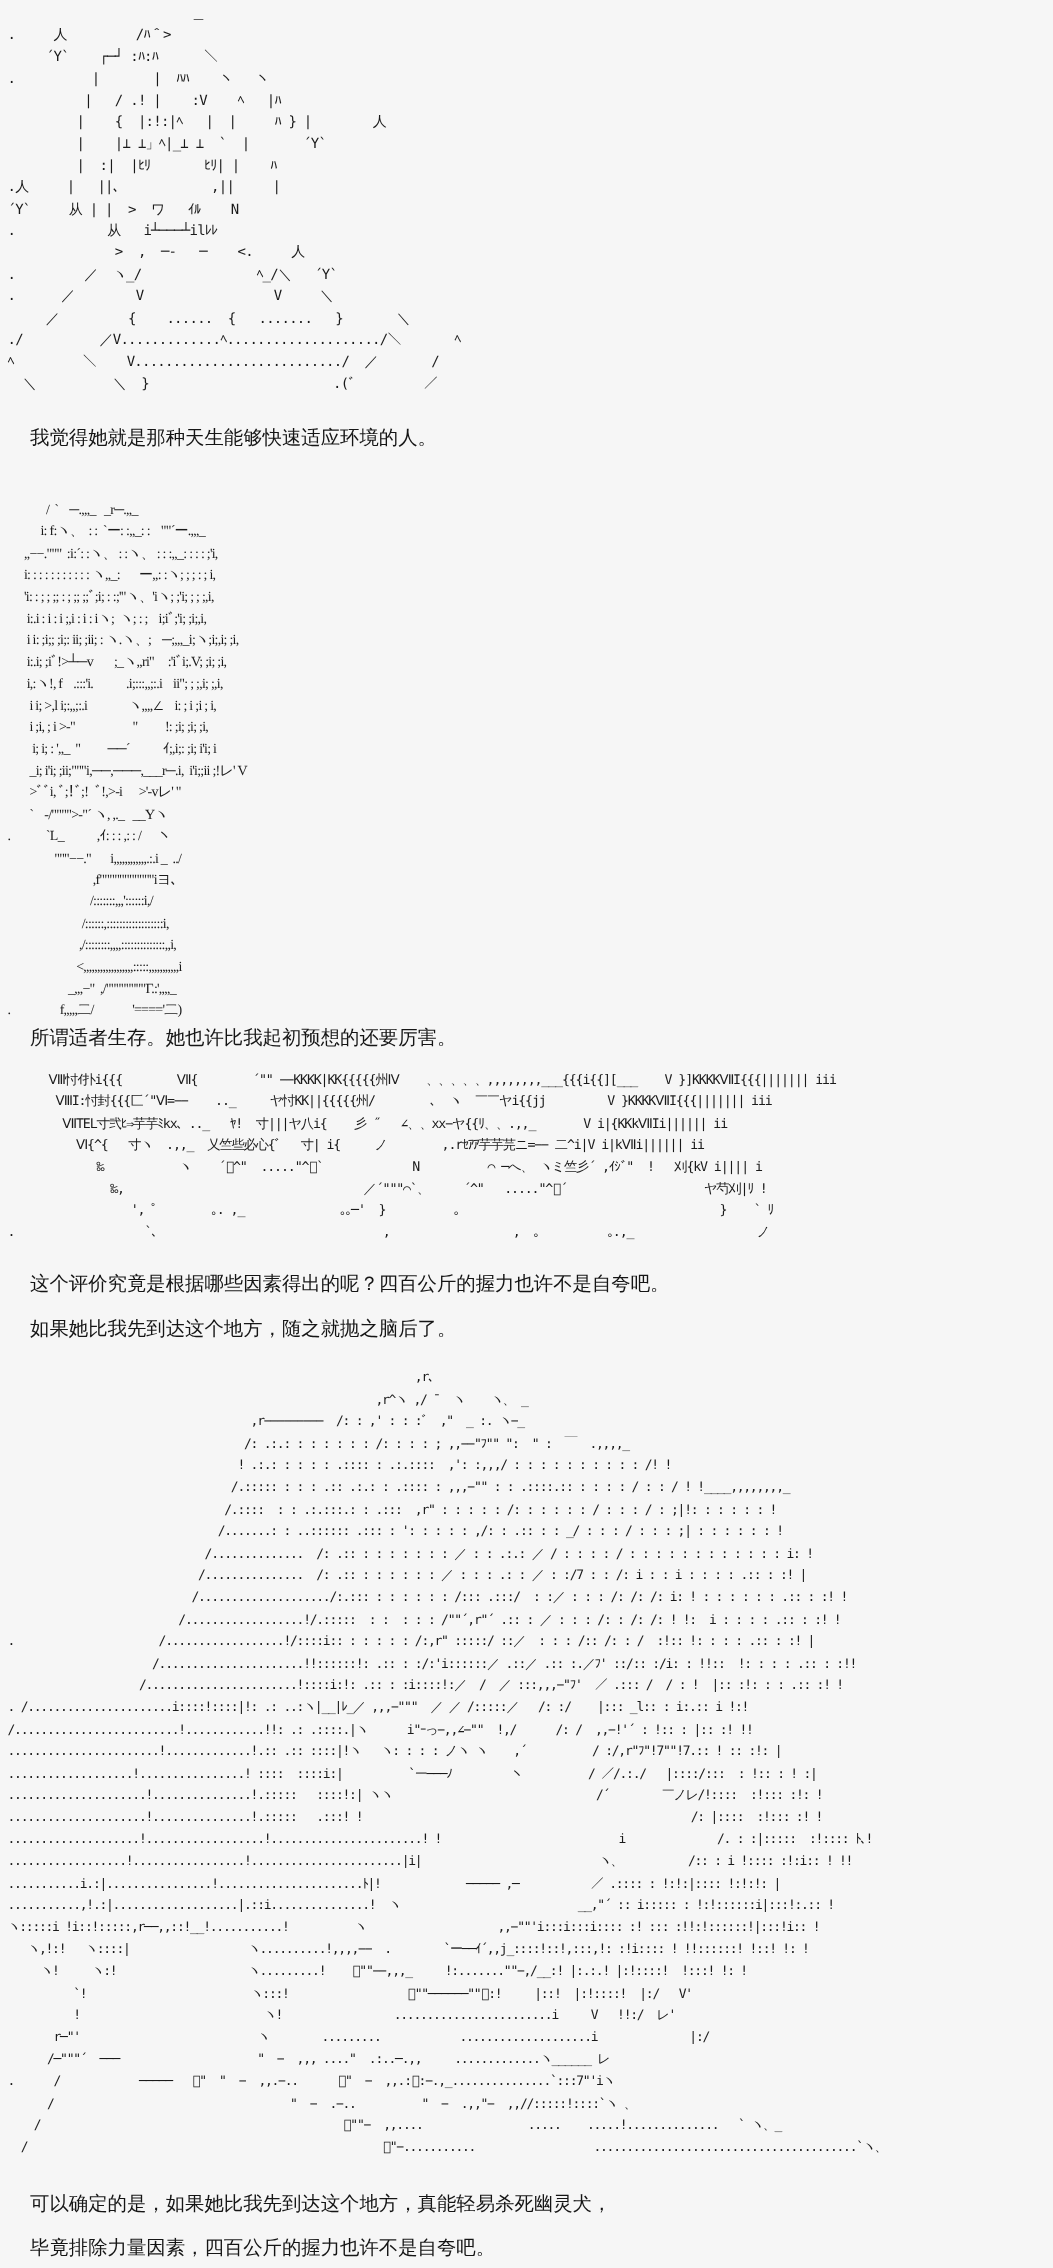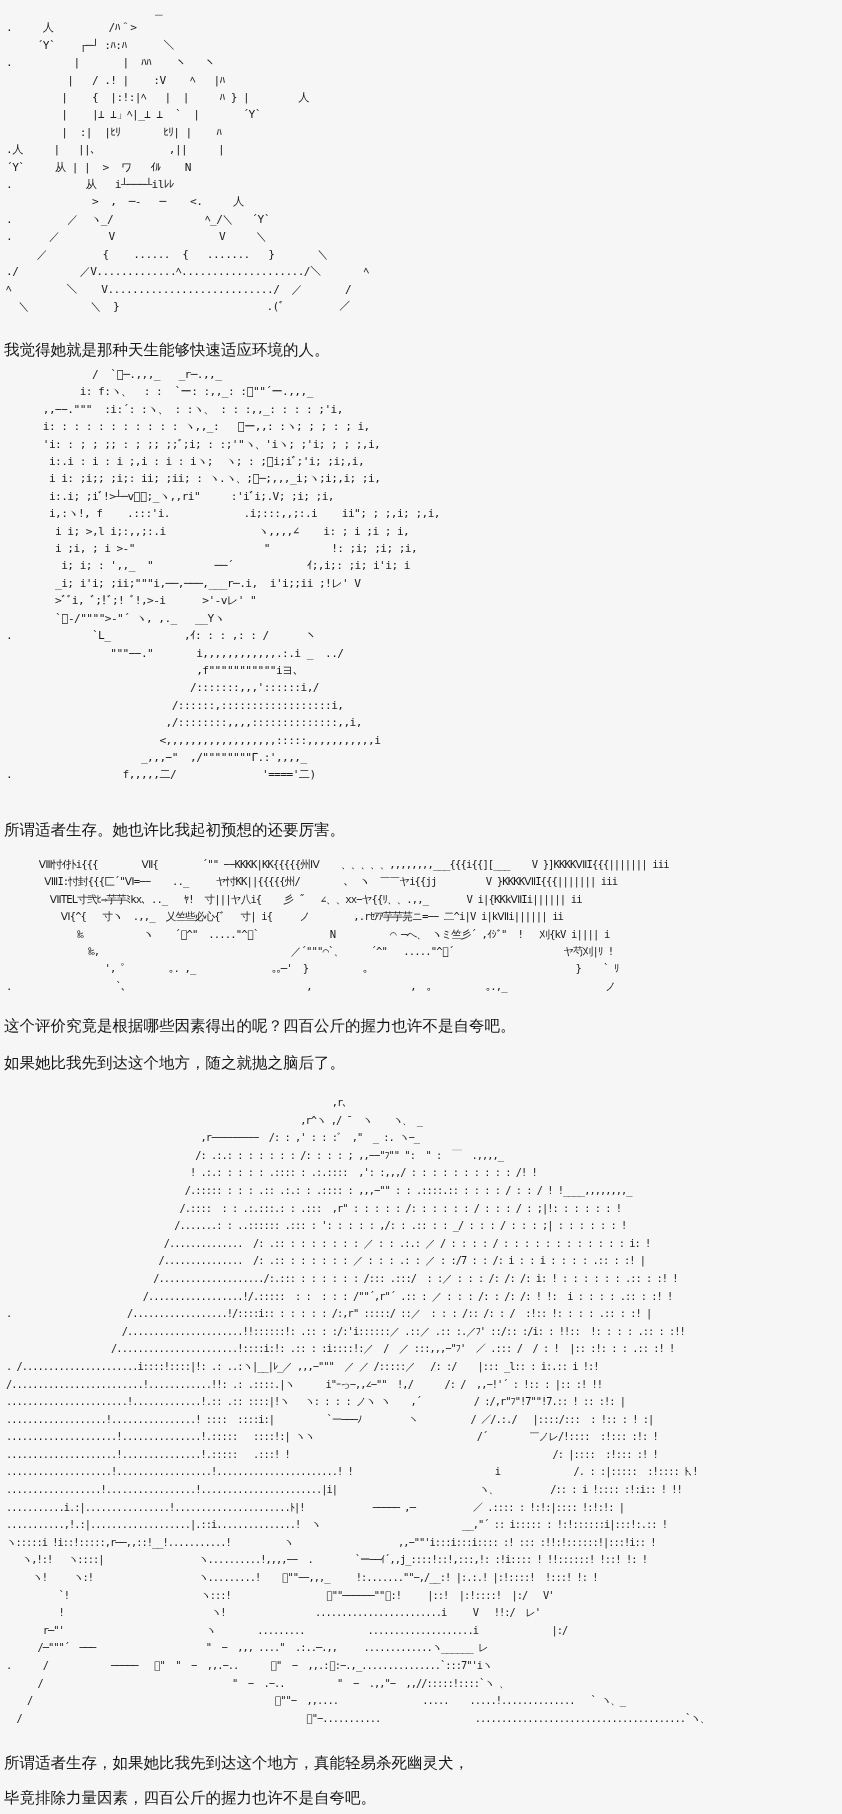--- a/index.html
+++ b/index.html
@@ -10,21 +10,21 @@
     font-family: "DejaVu Sans", sans-serif;
   }
   .aa {
     position: absolute; left: 6px; margin: 0;
     font-family: "DejaVu Sans Mono", monospace;
     font-size: 11.2px; line-height: 17.4px;
     white-space: pre; color: #1a1a1a;
     letter-spacing: -0.6px;
   }
   .txt {
-    position: absolute; left: 4px; margin: 0;
+    position: absolute; left: 24px; margin: 0;
     font-family: "DejaVu Sans", sans-serif;
     font-size: 15.5px; line-height: 20px; color: #151515;
     white-space: nowrap;
   }
 </style>
 </head>
 <body>
 
 <pre class="aa" style="top:2px;">                        ＿
 .     人         /ﾊ＾&gt;
@@ -39,21 +39,21 @@
 .            从   i┴───┴ilﾚﾚ
               &gt;  ,  ─‐   ─    &lt;.     人
 .         ／  ヽ_/               ﾍ_/＼   ´Y`
 .      ／        V                 V     ＼
      ／         {    ......  {   .......   }       ＼
 ./          ／V.............ﾍ..................../＼       ﾍ
 ﾍ         ＼    V.........................../  ／       /
   ＼          ＼  }                        .(ﾞ         ／</pre>
 <p class="txt" style="top:340px;">我觉得她就是那种天生能够快速适应环境的人。</p>
 
-<pre class="aa" style="top:366px;">              /  `ﾞ─.,,,_   _r─.,,_
+<pre class="aa" style="top:400px;font-family:Liberation Serif, serif;">              /  `ﾞ─.,,,_   _r─.,,_
             i: f:ヽ、  : :  `ー: :,,_: :ﾞ""´ー.,,,_
       ,,−−."""  :i:´: :ヽ、 : :ヽ、 : : :,,_: : : : ;'i,
       i: : : : : : : : : : : ヽ,,_:   ﾞー,,: :ヽ; ; ; : ; i,
       'i: : ; ; ;; : ; ;; ;;ﾞ;i; : :;'"ヽ、'iヽ; ;'i; ; ; ;,i,
        i:.i : i : i ;,i : i : iヽ;  ヽ; : ;ﾞi;iﾞ;'i; ;i;,i,
        i i: ;i;; ;i;: ii; ;ii; : ヽ.ヽ、;ﾞ─;,,,_i;ヽ;i;,i; ;i,
        i:.i; ;iﾞ!&gt;┴─v、ﾞ;_ヽ,,ri"     :'iﾞi;.V; ;i; ;i,
        i,:ヽ!, f    .:::'i.            .i;:::,,;:.i    ii"; ; ;,i; ;,i,
         i i; &gt;,l i;:,,;:.i               ヽ,,,,∠    i: ; i ;i ; i,
         i ;i, ; i &gt;‐"                     "          !: ;i; ;i; ;i,
@@ -73,21 +73,21 @@
 <p class="txt" style="top:820px;">所谓适者生存。她也许比我起初预想的还要厉害。</p>
 
 <pre class="aa" style="top:856px; font-size:10.6px; letter-spacing:-0.9px;">      Ⅷ忖ｲ扑i{{{        Ⅶ{        ´"" −−KKKK|KK{{{{{州Ⅳ    、、、、、,,,,,,,,___{{{i{{][___    V }]KKKKⅦI{{{||||||| iii
        ⅧI:忖封{{{匚´"Ⅵ=−−    .._     ヤ忖KK||{{{{{州/        ､  ヽ  ￣￣ヤi{{jj         V }KKKKⅦI{{{||||||| iii
         ⅦTEL寸弐ﾋ⇒芋芋ﾐkx、.._   ﾔ!  寸|||ヤ八i{    彡 ˝   ∠、、xx−ヤ{{ﾘ、、.,,_       V i|{KKkⅦIi|||||| ii
           Ⅵ{^{   寸ヽ  .,,_  乂竺些必心{ﾞ   寸| i{     ノ        ,.rｾｱｱ芋芋芫ニ=−− 二^i|V i|kⅦi|||||| ii
              ‰           ヽ    ´ﾞ^"  ....."^ﾞ`             N          ⌒ ─へ、 ヽミ竺彡´ ,ｲｼﾞ"  !   刈{kV i|||| i
                ‰,                                   ／´"""⌒`、     ´^"   ....."^ﾞ´                    ヤ芍刈|ﾘ !
                   ', ﾟ        ｡. ,_              ｡｡─'  }          ｡                                      }    ` ﾘ
 .                   `､                                 ,                  ,  ｡          ｡.,_                  ノ</pre>
-<p class="txt" style="top:1017px;font-family:Liberation Mono, monospace;">这个评价究竟是根据哪些因素得出的呢？四百公斤的握力也许不是自夸吧。</p>
+<p class="txt" style="top:1017px;">这个评价究竟是根据哪些因素得出的呢？四百公斤的握力也许不是自夸吧。</p>
 <p class="txt" style="top:1053px;">如果她比我先到达这个地方，随之就抛之脑后了。</p>
 
 <pre class="aa" style="top:1094px; font-size:10.4px; line-height:17.6px; letter-spacing:-1px;">                                                              ,r､
                                                         ,r^ヽ ,/ ¯  ヽ    ヽ、 _
                                      ,r−−−−−−−−−  /: : ,' : : :ﾞ  ,"  _ :. ヽ−_
                                     /: .:.: : : : : : : /: : : : ; ,,−−"ﾌ"" ":  " :  ￣  .,,,,_
                                    ! .:.: : : : : .:::: : .:.::::  ,': :,,,/ : : : : : : : : : : /! !
                                   /.::::: : : : .:: .:.: : .:::: : ,,,−"" : : .::::.:: : : : : / : : / ! !____,,,,,,,,_
                                  /.::::  : : .:.:::.: : .:::  ,r" : : : : : /: : : : : : / : : : / : ;|!: : : : : : !
                                 /.......: : ..:::::: .::: : ': : : : : ,/: : .:: : : _/ : : : / : : : ;| : : : : : : !
@@ -112,14 +112,14 @@
    ヽ,!:!   ヽ::::|                  ヽ..........!,,,,−−  .        `ー──ｲ´,,j_::::!::!,:::,!: :!i:::: ! !!::::::! !::! !: !
      ヽ!     ヽ:!                    ヽ.........!    ﾞ""−−,,,_     !:.......""−,/__:! |:.:.! |:!::::!  !:::! !: !
           `!                         ヽ:::!                  ﾞ""──────""ﾞ:!     |::!  |:!::::!  |:/   V'
           !                            ヽ!                 ........................i     V   !!:/  レ'
        r─"'                           ヽ        .........            ....................i              |:/
       /─"""´  ───                     "  −  ,,, ...."  .:..─.,,     .............ヽ______ レ
 .      /            ─────   ﾞ"  "  −  ,,.−..      ﾞ"  −  ,,.:ﾞ:−.,_...............`:::7"'iヽ
       /                                    "  −  .−..          "  −  .,,"−  ,,//:::::!::::`ヽ 、
     /                                              ﾞ""−  ,,....                .....    .....!..............   ` ヽ、_
   /                                                      ﾞ"−...........                  ........................................`ヽ、</pre>
-<p class="txt" style="top:1753px;">所谓适者生存，如果她比我先到达这个地方，真能轻易杀死幽灵犬，</p>
+<p class="txt" style="top:1753px;">可以确定的是，如果她比我先到达这个地方，真能轻易杀死幽灵犬，</p>
 <p class="txt" style="top:1788px;">毕竟排除力量因素，四百公斤的握力也许不是自夸吧。</p>
 
 </body></html>

